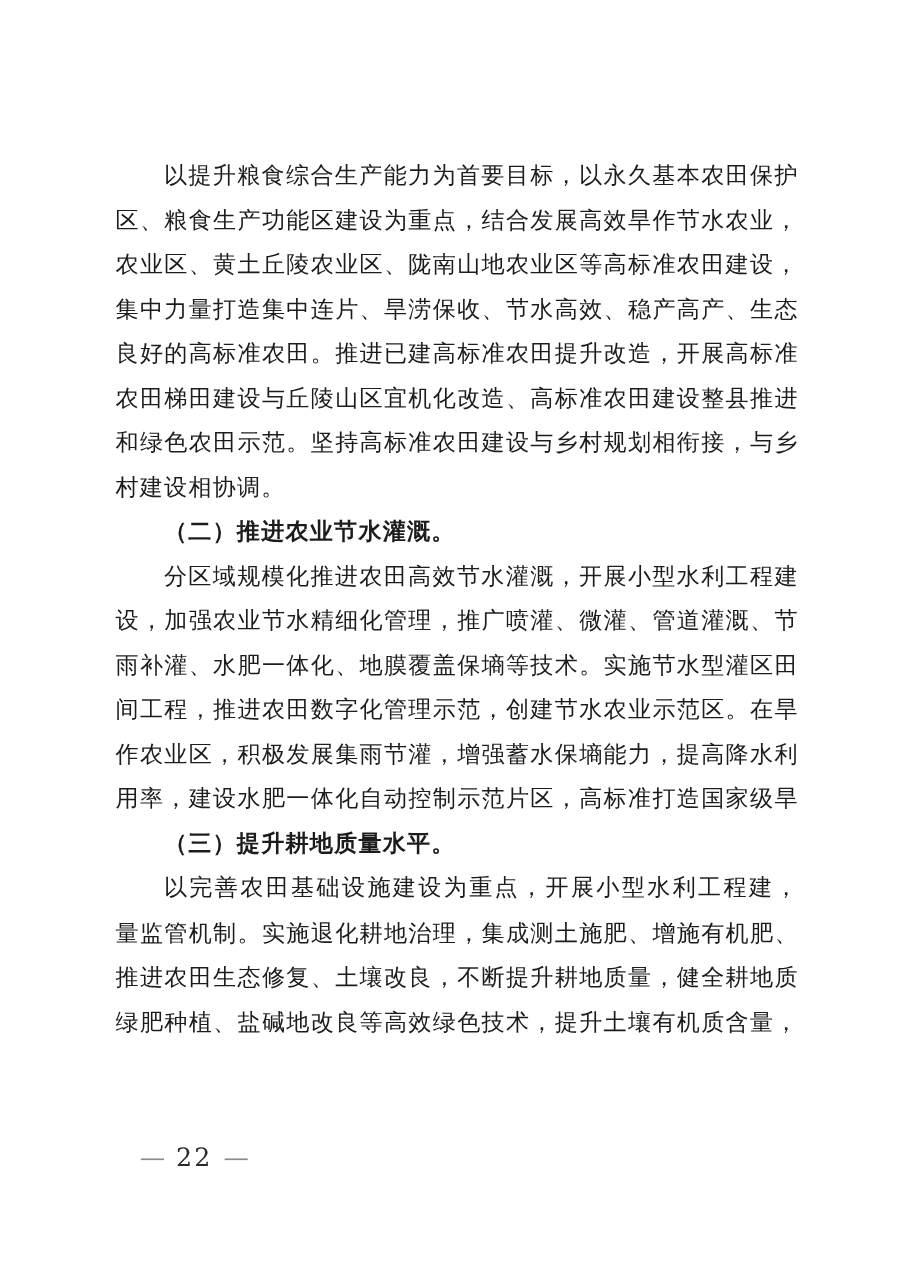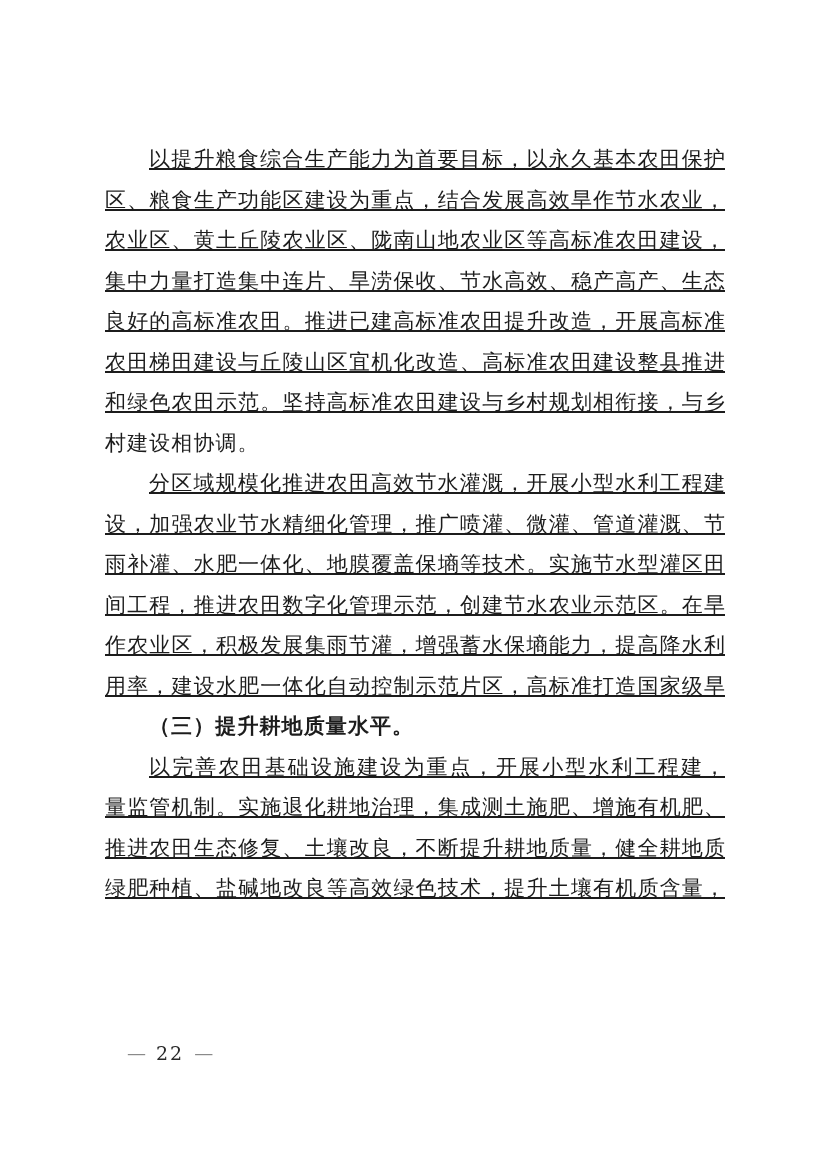--- a/index.html
+++ b/index.html
@@ -28,31 +28,30 @@
     font-size: 21px;
     color: #1c1c1c;
     white-space: nowrap;
     overflow: visible;
   }
   .line.justify {
     white-space: normal;
     text-align: justify;
     text-align-last: justify;
     text-justify: inter-character;
-    text-decoration: underline;
   }
   .line.indent { text-indent: 44px; }
   .line.bold { font-weight: bold; letter-spacing: 1.1px; }
   .line.plain-end { letter-spacing: 1.1px; }
   .footer {
     position: absolute;
     left: 127px;
     top: 1041px;
     font-family: "DejaVu Serif", serif;
-    font-size: 19px;
+    font-size: 23px;
     line-height: 24px;
     white-space: nowrap;
     text-align: center;
   }
   .footer .dash {
     color: #8a8a8a;
     letter-spacing: 0;
   }
   .footer .pagenum {
     color: #2a2a2a;
@@ -67,20 +66,21 @@
 
   <div class="text-block">
       <div class="line indent justify">以提升粮食综合生产能力为首要目标，以永久基本农田保护</div>
       <div class="line justify">区、粮食生产功能区建设为重点，结合发展高效旱作节水农业，</div>
       <div class="line justify">农业区、黄土丘陵农业区、陇南山地农业区等高标准农田建设，</div>
       <div class="line justify">集中力量打造集中连片、旱涝保收、节水高效、稳产高产、生态</div>
       <div class="line justify">良好的高标准农田。推进已建高标准农田提升改造，开展高标准</div>
       <div class="line justify">农田梯田建设与丘陵山区宜机化改造、高标准农田建设整县推进</div>
       <div class="line justify">和绿色农田示范。坚持高标准农田建设与乡村规划相衔接，与乡</div>
       <div class="line plain-end">村建设相协调。</div>
+      <div class="line indent bold">（二）推进农业节水灌溉。</div>
       <div class="line indent justify">分区域规模化推进农田高效节水灌溉，开展小型水利工程建</div>
       <div class="line justify">设，加强农业节水精细化管理，推广喷灌、微灌、管道灌溉、节</div>
       <div class="line justify">雨补灌、水肥一体化、地膜覆盖保墒等技术。实施节水型灌区田</div>
       <div class="line justify">间工程，推进农田数字化管理示范，创建节水农业示范区。在旱</div>
       <div class="line justify">作农业区，积极发展集雨节灌，增强蓄水保墒能力，提高降水利</div>
       <div class="line justify">用率，建设水肥一体化自动控制示范片区，高标准打造国家级旱</div>
       <div class="line indent bold">（三）提升耕地质量水平。</div>
       <div class="line indent justify">以完善农田基础设施建设为重点，开展小型水利工程建，</div>
       <div class="line justify">量监管机制。实施退化耕地治理，集成测土施肥、增施有机肥、</div>
       <div class="line justify">推进农田生态修复、土壤改良，不断提升耕地质量，健全耕地质</div>

